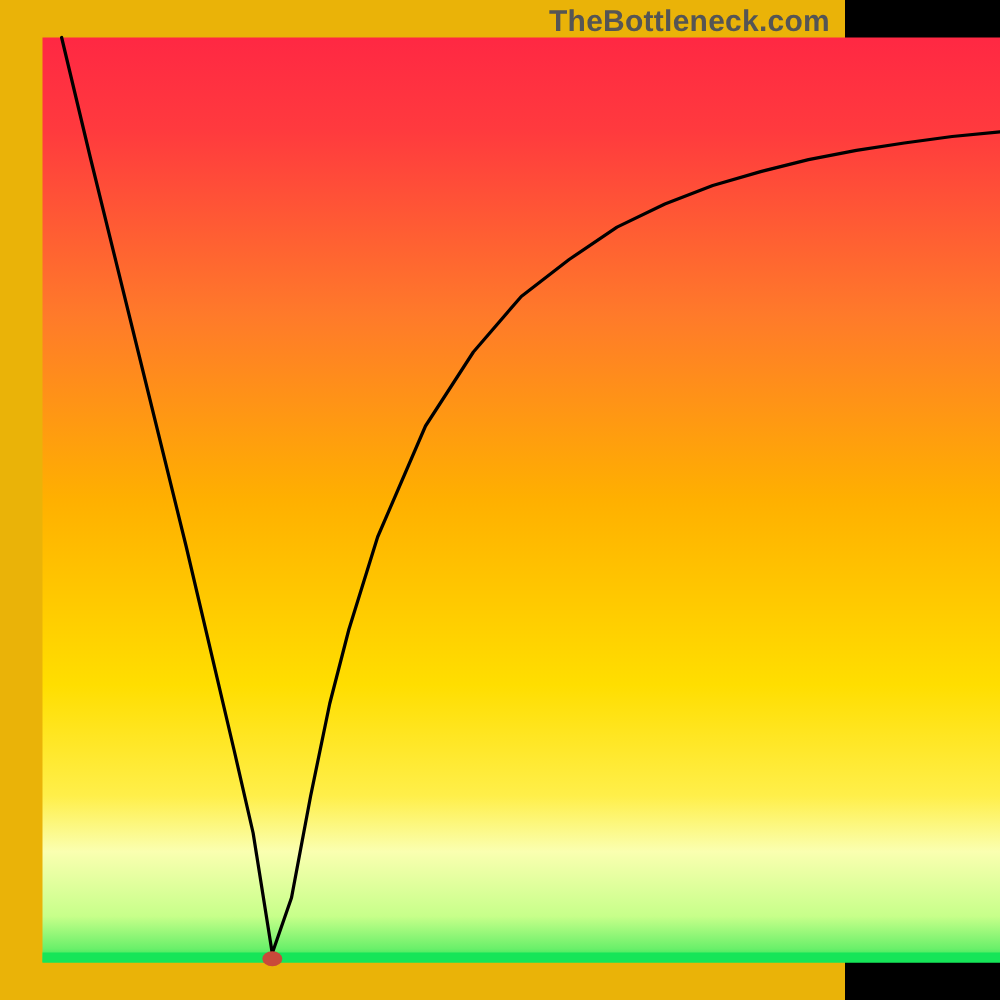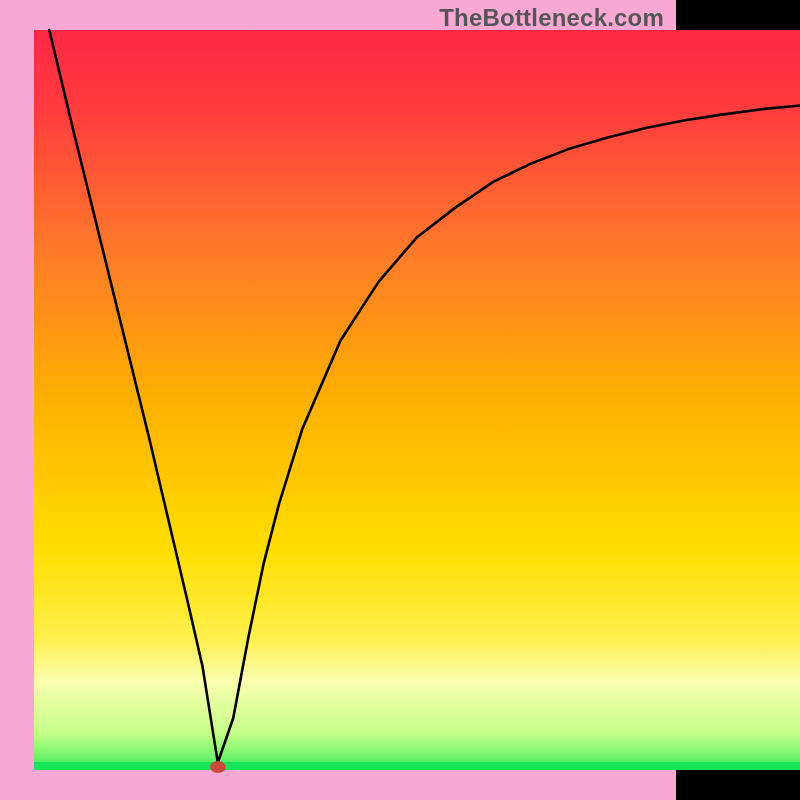--- a/index.html
+++ b/index.html
@@ -8,21 +8,21 @@
     width: 800px;
     height: 800px;
     background: #000;
     font-family: Arial, Helvetica, sans-serif;
     overflow: hidden;
   }
   .frame {
     position: relative;
     width: 676px;
     height: 800px;
-    background: #f9a8d4;
+    background: #eab308;
   }
   .watermark {
     position: absolute;
     top: 4px;
     right: 12px;
     color: #555;
     font-size: 24px;
     font-weight: 600;
     letter-spacing: 0.2px;
     user-select: none;

